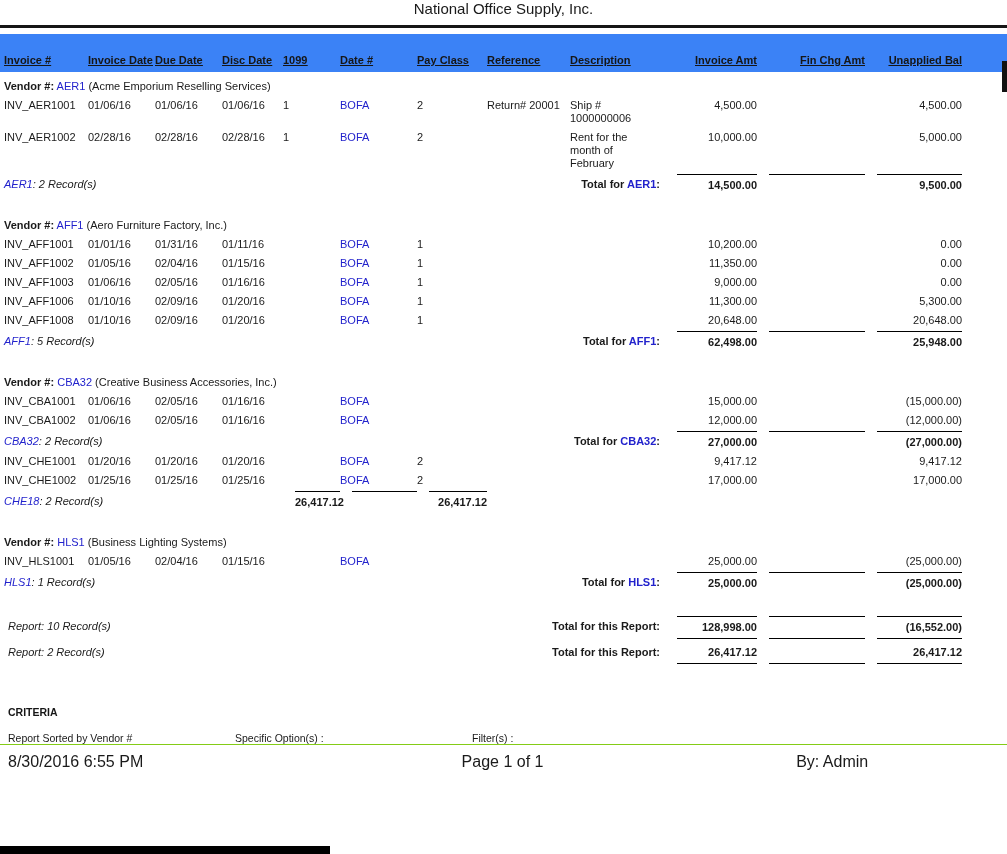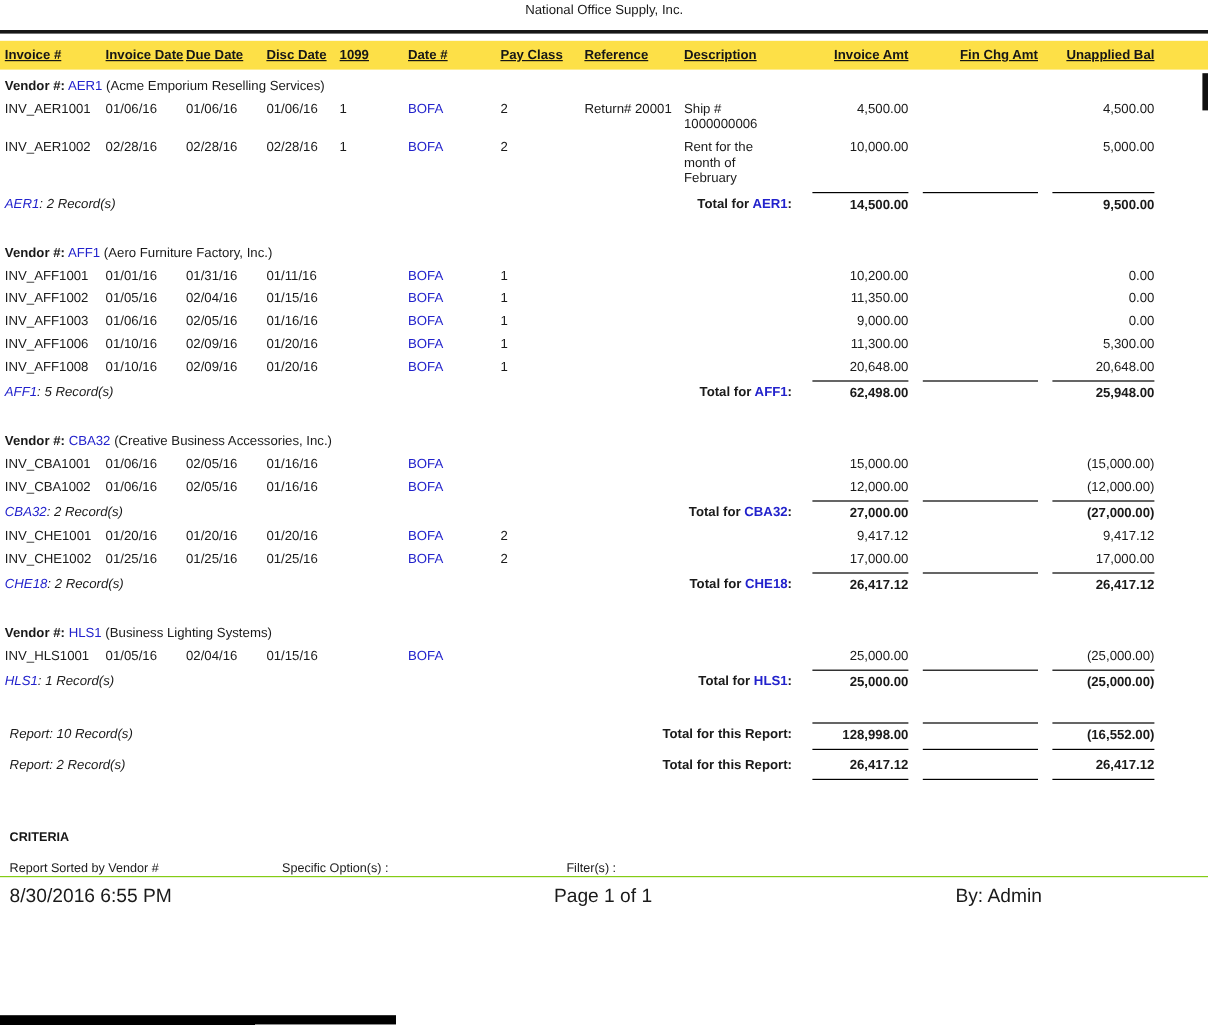--- a/index.html
+++ b/index.html
@@ -1,28 +1,28 @@
 <!DOCTYPE html>
 <html><head>
 <meta charset="utf-8">
 <style>
   html,body{margin:0;padding:0;background:#fff;}
   .page{position:relative;width:1007px;height:854px;background:#fff;overflow:hidden;
         font-family:"Liberation Sans",sans-serif;color:#1a1a1a;}
-  .company{text-align:center;font-size:11px;line-height:16px;padding-top:1px;}
+  .company{text-align:center;font-size:15px;line-height:16px;padding-top:1px;}
   .title{text-align:center;font-size:26px;line-height:33px;font-weight:400;color:#111;}
   .titlerule{height:3px;background:#161616;margin-top:8px;}
   .sliver{position:absolute;top:61px;right:0;width:5px;height:31px;background:#111;}
   .botbar{position:absolute;left:0;bottom:0;width:330px;height:8px;background:#000;}
 
   .trow{display:grid;grid-template-columns:84px 67px 67px 61px 57px 77px 70px 83px 95px 92px 108px 97px;
         padding-left:4px;font-size:11px;}
   .c{line-height:13px;}
   .num{text-align:right;}
-  .thead{background:#fde047;margin-top:6px;padding-top:5px;padding-bottom:5px;}
+  .thead{background:#3b82f6;margin-top:6px;padding-top:19px;padding-bottom:5px;text-decoration:underline;}
   .thead .c{font-weight:bold;text-decoration:underline;line-height:14px;color:#161616;}
   .irow .c{padding-top:6px;}
   .desc{padding-right:14px;}
   .b{font-weight:bold;}
   .it{font-style:italic;}
   .blu{color:#2222cc;}
 
   .vhead{padding-left:4px;margin-top:26px;font-size:11px;line-height:14px;}
   .vhead.first{margin-top:7px;}
 
@@ -265,21 +265,20 @@
     <div class="c blu">BOFA</div>
     <div class="c">2</div>
     <div class="c"></div>
     <div class="c desc"></div>
     <div class="c num">17,000.00</div>
     <div class="c num"></div>
     <div class="c num">17,000.00</div>
   </div>
   <div class="trow gfoot">
     <div class="c gf-rec it"><span class="blu">CHE18</span><span>: 2 Record(s)</span></div>
-    <div class="c gf-label b"><span>Total for</span> <span class="blu">CHE18</span><span>:</span></div>
     <div class="c num tot tline">26,417.12</div>
     <div class="c num tot tline"></div>
     <div class="c num tot tline">26,417.12</div>
   </div>
 
   <div class="vhead">
     <span class="b">Vendor #:</span>
     <span class="blu">HLS1</span>
     <span>(Business Lighting Systems)</span>
   </div>

